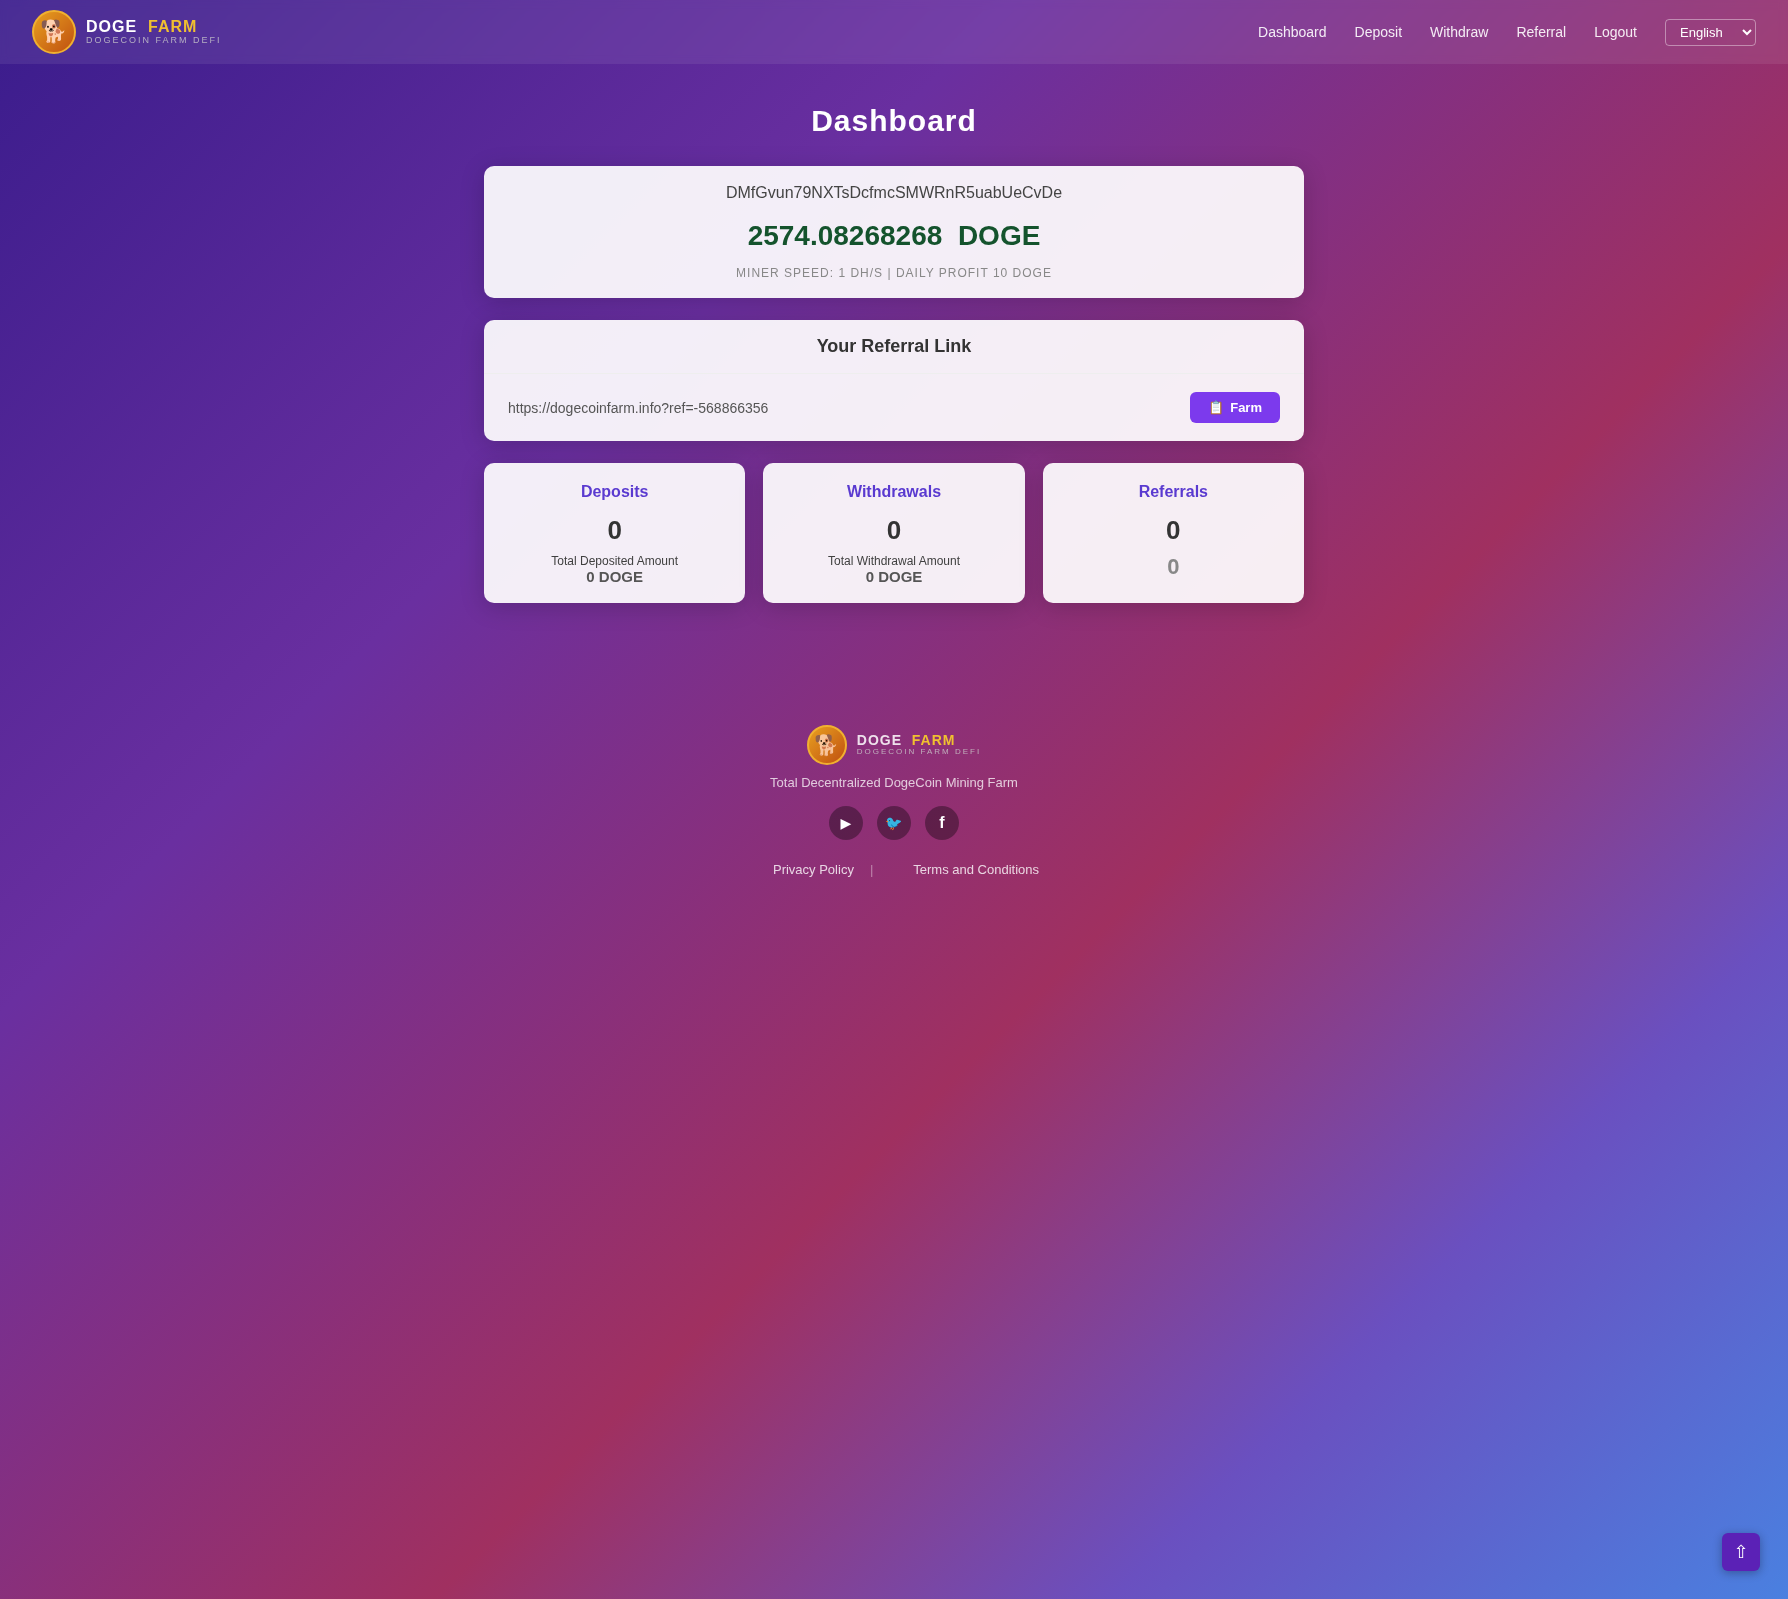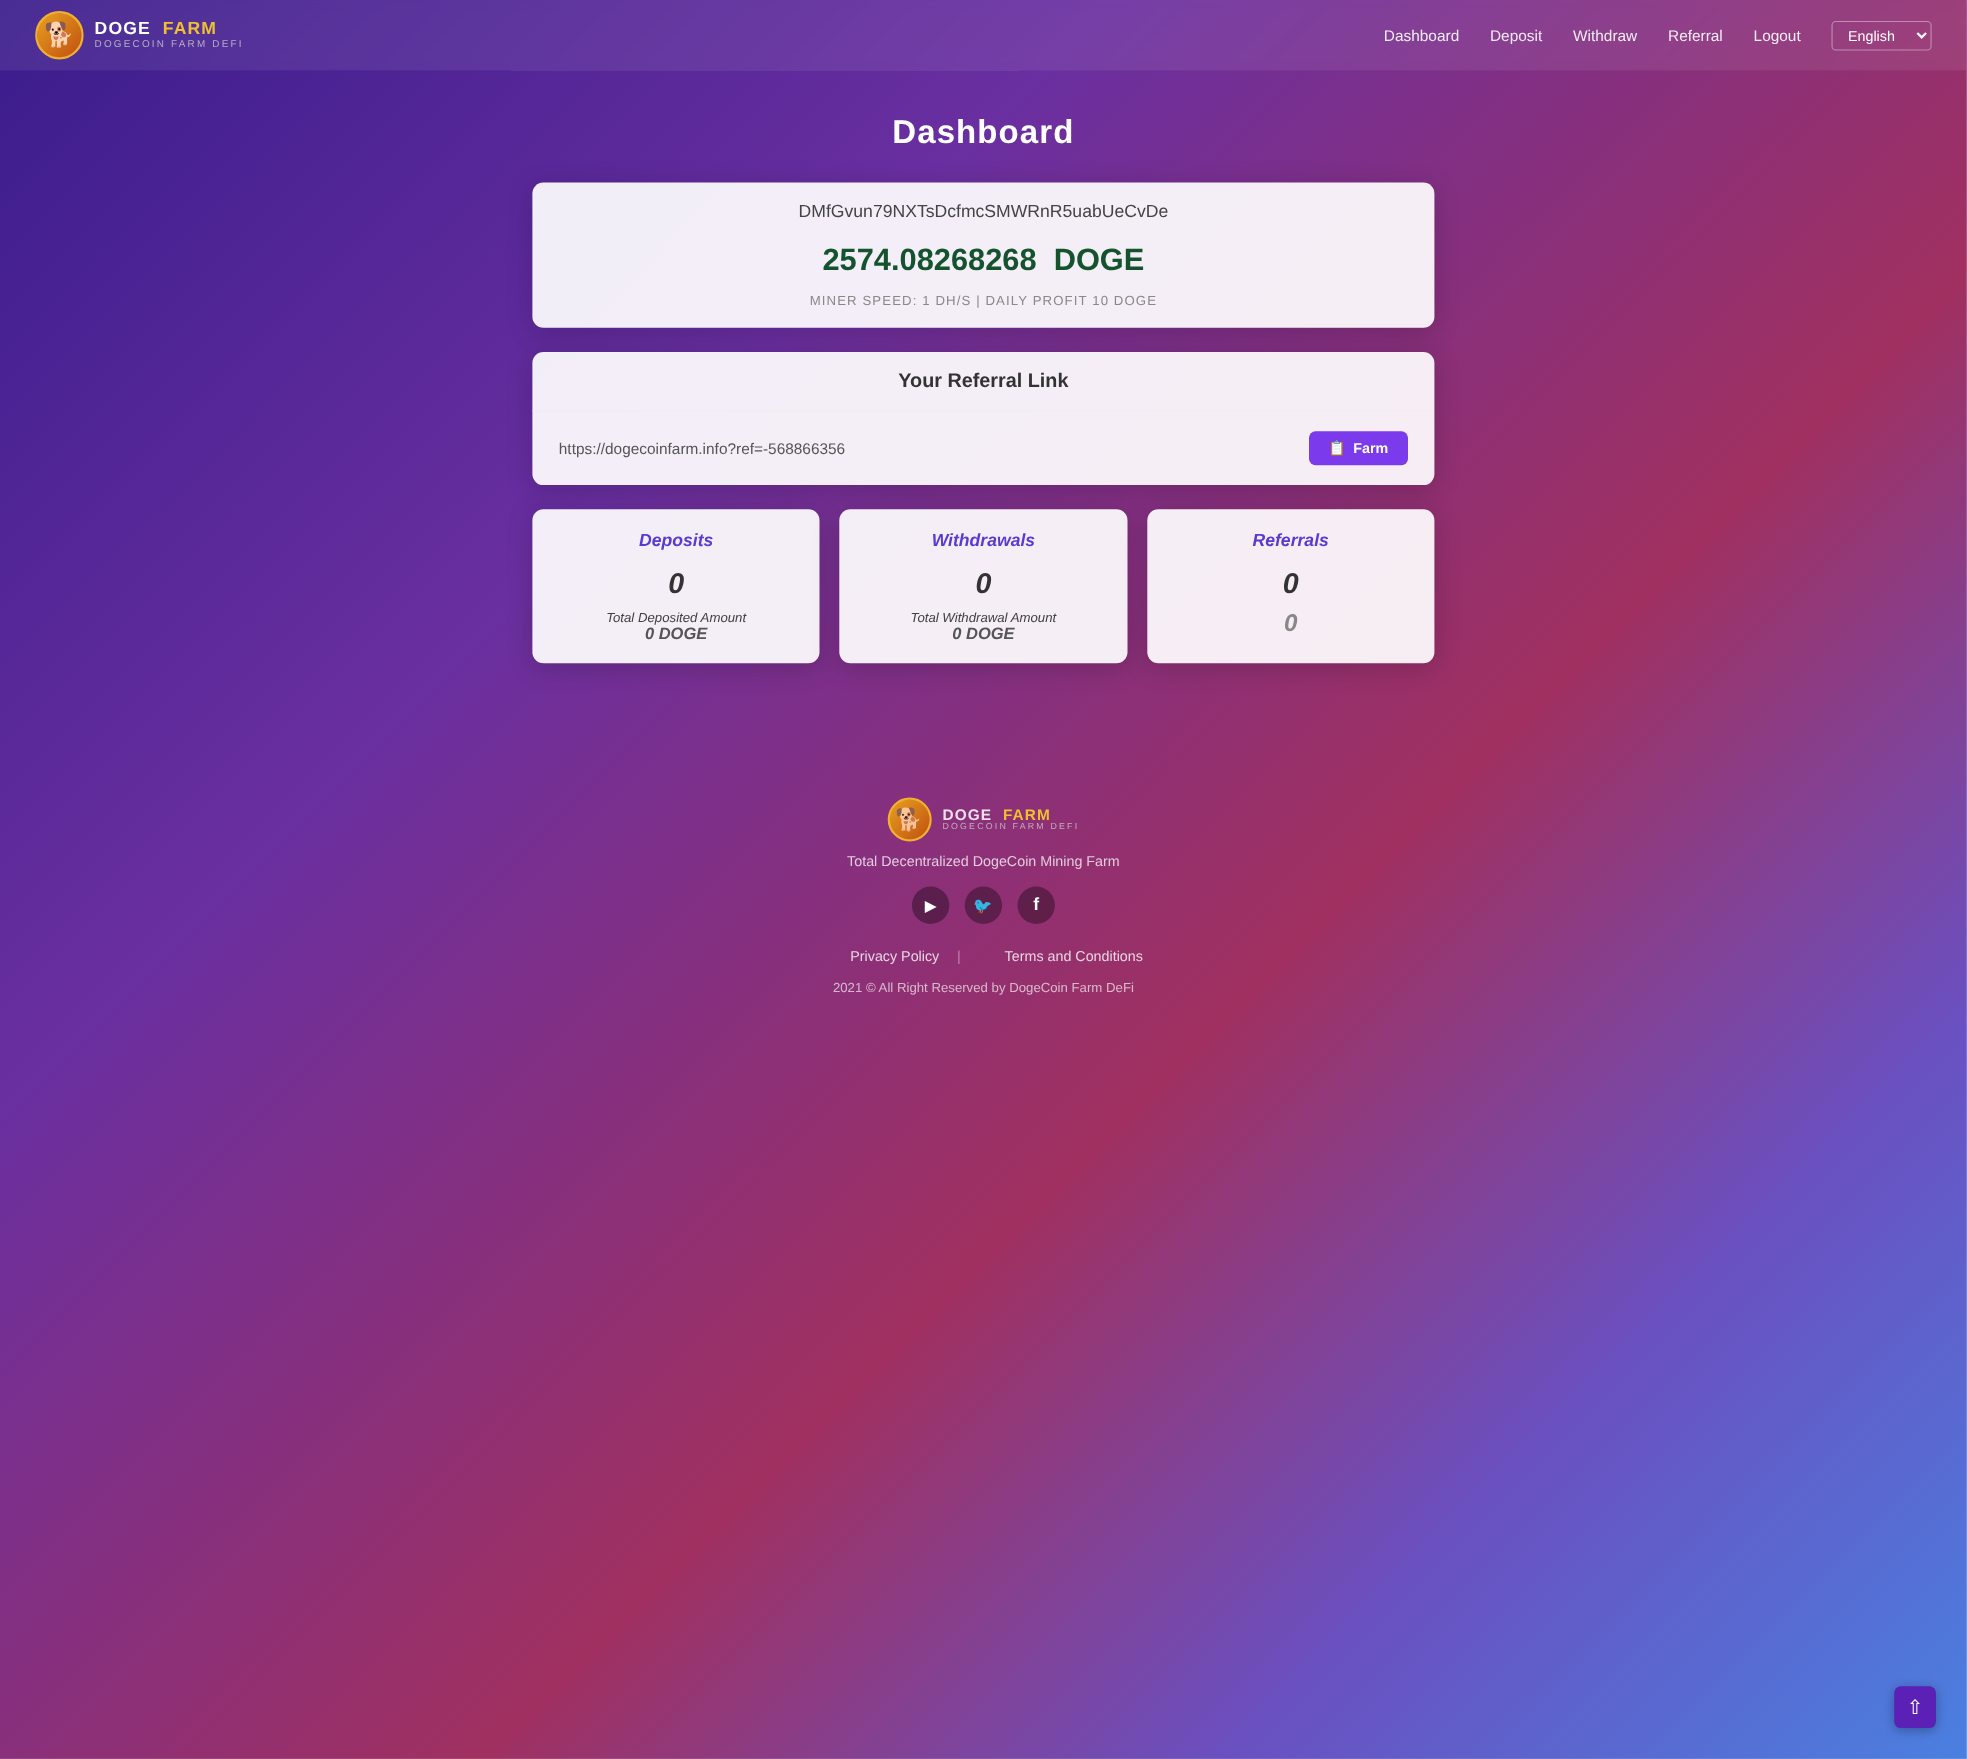--- a/index.html
+++ b/index.html
@@ -191,21 +191,20 @@
       white-space: nowrap;
       margin-left: 16px;
     }
 
     
     .stats-grid {
       display: grid;
       grid-template-columns: 1fr 1fr 1fr;
       gap: 18px;
       margin-bottom: 22px;
-      font-style: italic;
     }
 
     .stat-card {
       background: rgba(255,255,255,0.92);
       border-radius: 10px;
       padding: 20px 18px 18px;
       text-align: center;
       color: #333;
       box-shadow: 0 4px 24px rgba(0,0,0,0.18);
     }
@@ -465,18 +464,17 @@
       <span style="font-weight:700;font-size:16px;">f</span>
     </button>
   </div>
 
   <div class="footer-links">
     <a class="footer-link">Privacy Policy</a>
     <span class="footer-divider">|</span>
     <a class="footer-link">Terms and Conditions</a>
   </div>
 
-  <p class="footer-copy">2021 © All Right Reserved by DogeCoin Farm DeFi</p>
 </footer>
 
 <button class="scroll-top">
   <span>⇧</span>
 </button>
 
 </body></html>

